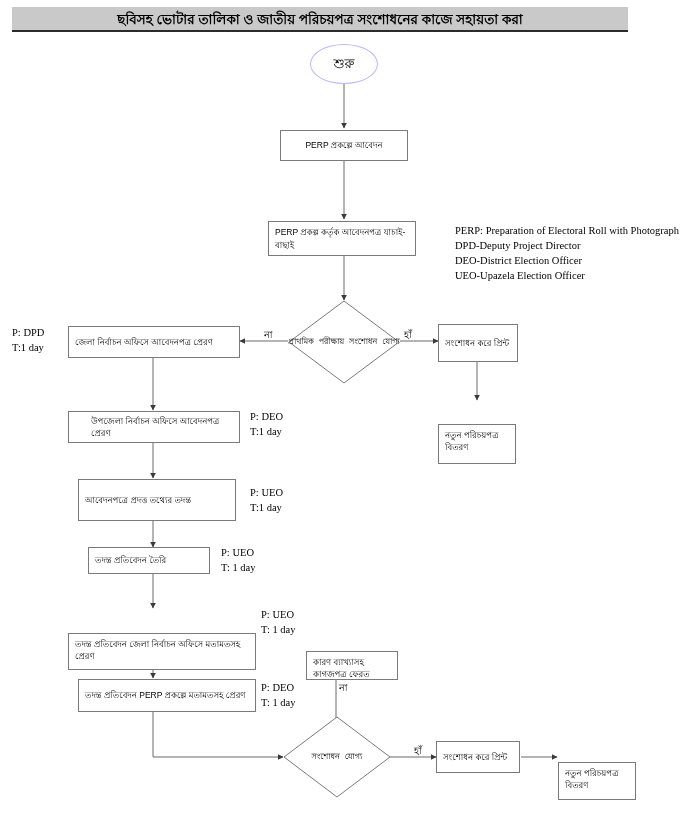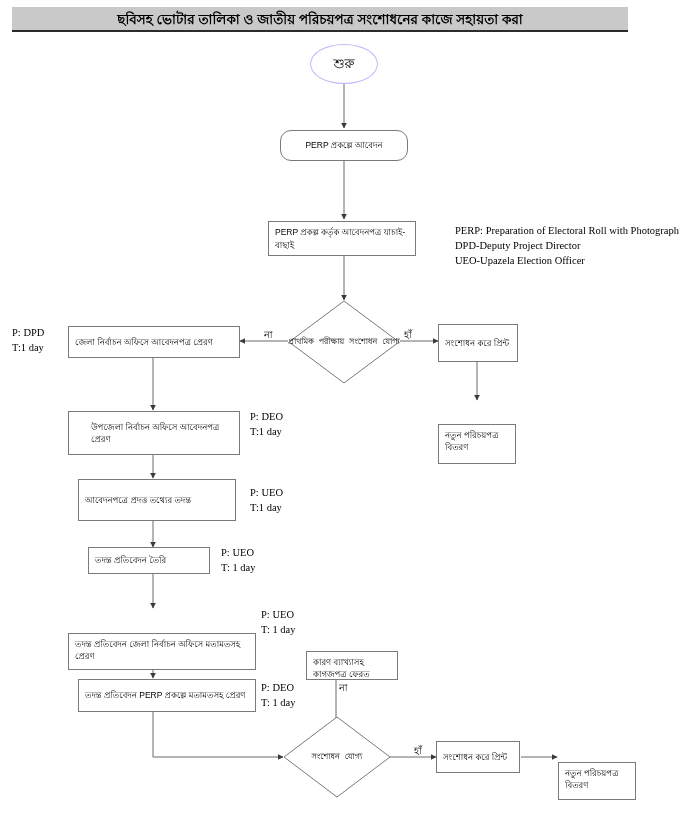--- a/index.html
+++ b/index.html
@@ -48,21 +48,21 @@
     box-sizing: border-box;
     border: 1px solid #7a7a7a;
     background: #ffffff;
     font-size: 8.5px;
     font-family: "Liberation Sans", "DejaVu Sans", sans-serif;
     line-height: 1.45;
     padding: 4px 6px;
     display: flex;
     align-items: center;
   }
-  .node.center { justify-content: center; text-align: right; border-radius: 11px; }
+  .node.center { justify-content: center; text-align: right; }
   .node.top { align-items: flex-start; margin-top: 24px; }
 
   .oval {
     position: absolute;
     box-sizing: border-box;
     border: 1px solid #c4b5fd;
     border-radius: 50%;
     background: #ffffff;
     display: flex;
     align-items: center;
@@ -178,21 +178,21 @@
 
 <div class="diamond-wrap" style="left:288px; top:300px; width:112px; height:84px;">
   <svg class="diamond-shape" viewBox="0 0 112 84" preserveAspectRatio="none">
     <polygon points="56,1 111,42 56,83 1,42" fill="#ffffff" stroke="#7a7a7a" stroke-width="1"></polygon>
   </svg>
   <div class="diamond-label">প্রাথমিক পরীক্ষায় সংশোধন যোগ্য</div>
 </div>
 
 <div class="node" style="left:68px; top:326px; width:172px; height:32px;">জেলা নির্বাচন অফিসে আবেদনপত্র প্রেরণ</div>
 
-<div class="node" style="left:68px; top:411px; width:172px; height:44px;padding-left:22px;">উপজেলা নির্বাচন অফিসে আবেদনপত্র প্রেরণ</div>
+<div class="node" style="left:68px; top:411px; width:172px; height:32px;padding-left:22px;">উপজেলা নির্বাচন অফিসে আবেদনপত্র প্রেরণ</div>
 
 <div class="node" style="left:78px; top:479px; width:158px; height:42px;">আবেদনপত্রে প্রদত্ত তথ্যের তদন্ত</div>
 
 <div class="node" style="left:88px; top:547px; width:122px; height:27px;">তদন্ত প্রতিবেদন তৈরি</div>
 
 <div class="node top" style="left:68px; top:609px; width:188px; height:37px;">তদন্ত প্রতিবেদন জেলা নির্বাচন অফিসে মতামতসহ প্রেরণ</div>
 
 <div class="node" style="left:78px; top:679px; width:178px; height:33px;">তদন্ত প্রতিবেদন PERP প্রকল্পে মতামতসহ প্রেরণ</div>
 
 <div class="node" style="left:438px; top:324px; width:80px; height:38px;">সংশোধন করে প্রিন্ট</div>
@@ -226,14 +226,15 @@
 <div class="note" style="left:221px; top:545px;">P: UEO
 T: 1 day</div>
 <div class="note" style="left:261px; top:607px;">P: UEO
 T: 1 day</div>
 <div class="note" style="left:261px; top:680px;">P: DEO
 T: 1 day</div>
 
 <div id="legend">
   <div>PERP: Preparation of Electoral Roll with Photograph</div>
   <div>DPD-Deputy Project Director</div>
+  <div>DEO-District Election Officer</div>
   <div>UEO-Upazela Election Officer</div>
 </div>
 
 </body></html>

